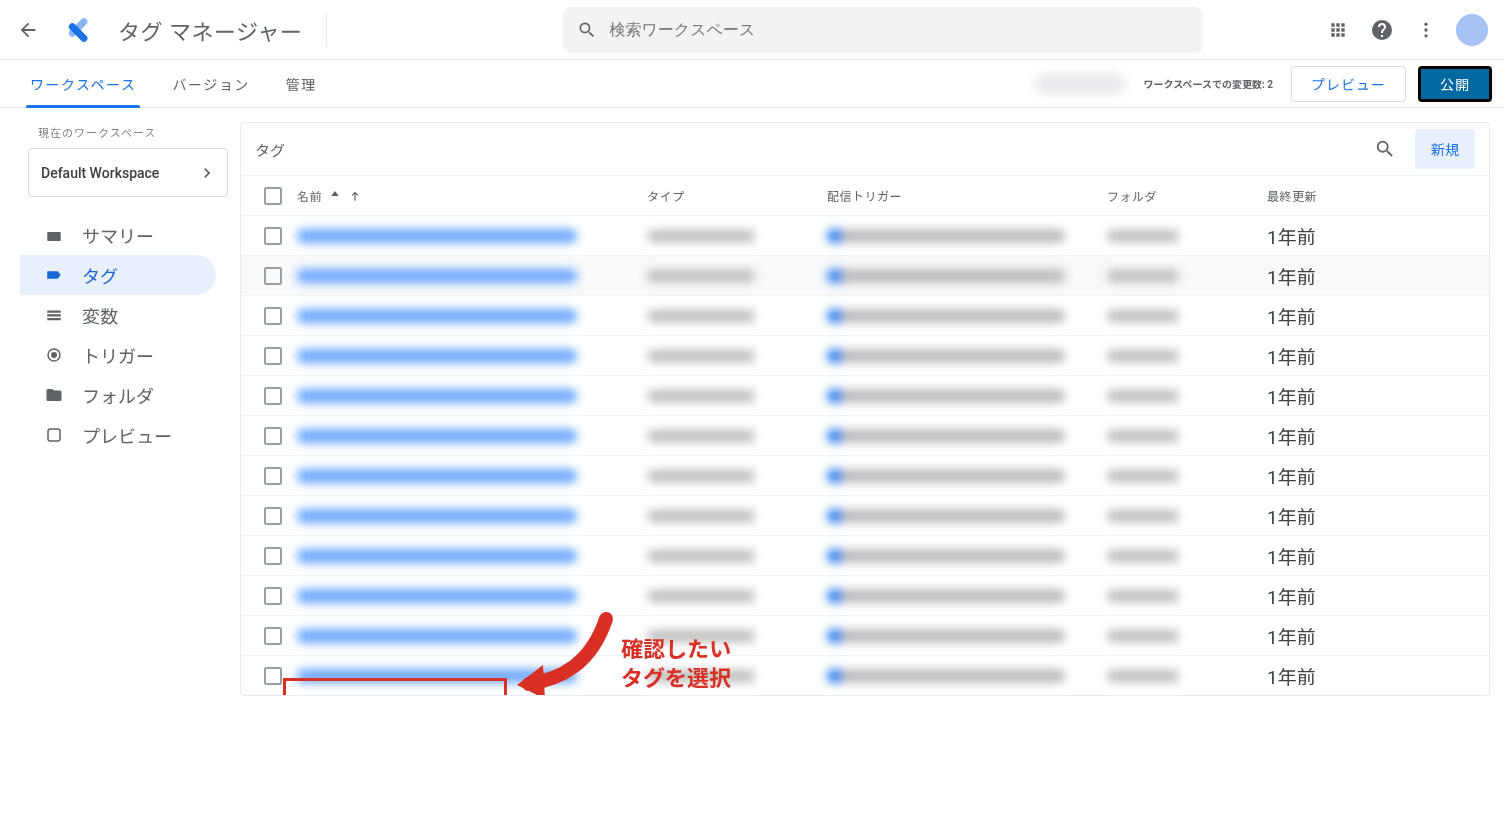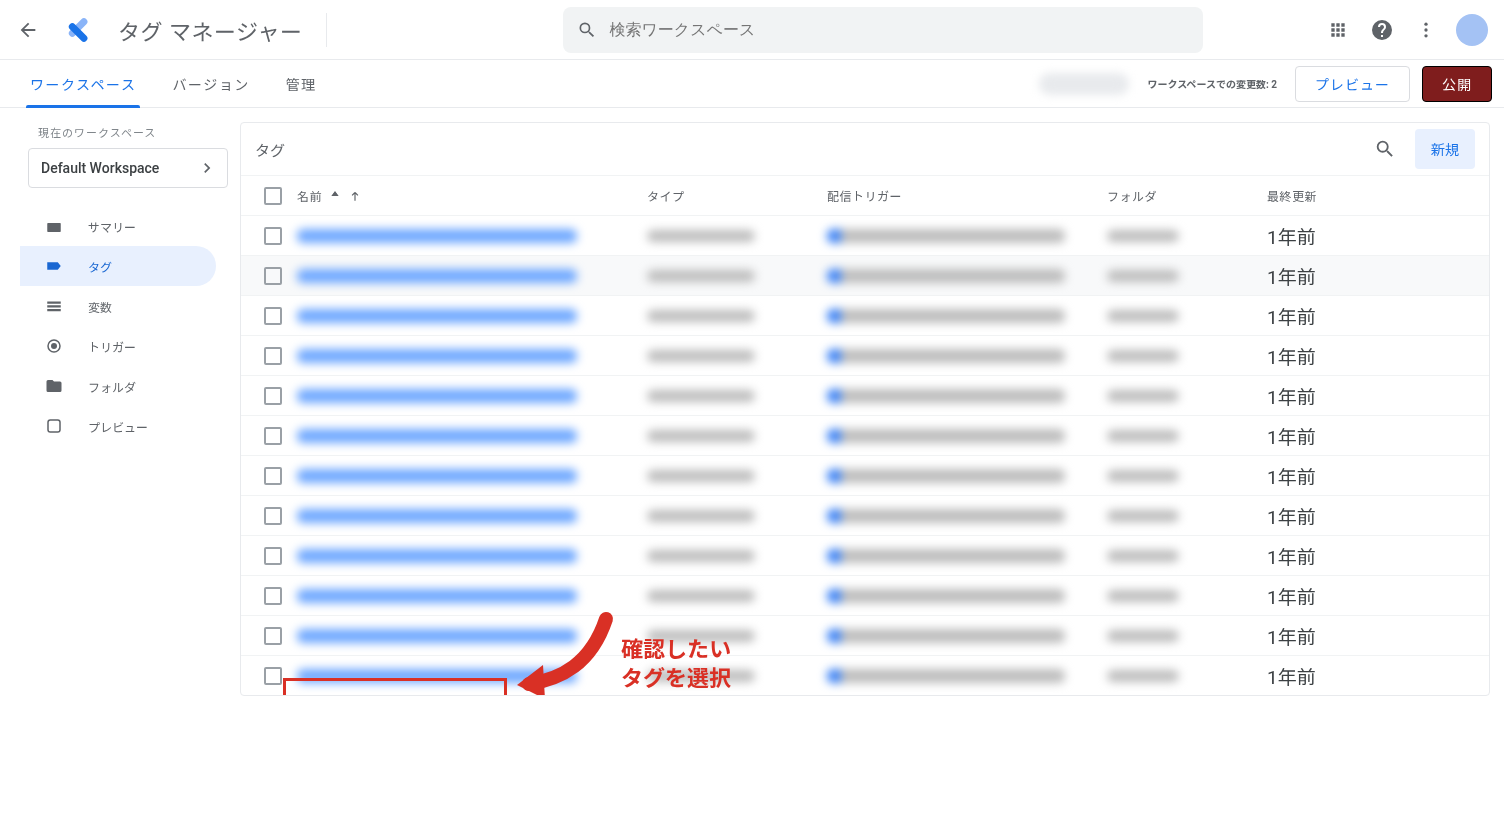--- a/index.html
+++ b/index.html
@@ -20,29 +20,29 @@
   .secondbar { height: 48px; display: flex; align-items: center; border-bottom: 1px solid #e8eaed; padding: 0 12px; }
   .tabs { display: flex; gap: 0; }
   .tab { padding: 0 18px; height: 48px; display: flex; align-items: center; font-size: 14px; color: #5f6368; cursor: pointer; letter-spacing: 1.5px; position: relative; text-align: right; }
   .tab.active { color: #1a73e8; }
   .tab.active::after { content: ""; position: absolute; left: 14px; right: 14px; bottom: 0; height: 3px; background: #1a73e8; border-radius: 2px 2px 0 0; }
   .secondbar-spacer { flex: 1; }
   .blur-pill { width: 90px; height: 22px; border-radius: 11px; background: #e8eaed; filter: blur(4px); margin-right: 18px; }
   .changes { font-size: 10px; color: #5f6368; margin-right: 18px; font-weight: bold; }
   .btn { height: 36px; border-radius: 4px; display: inline-flex; align-items: center; padding: 0 19px; font-size: 14px; cursor: pointer; letter-spacing: 1px; }
   .btn.outline { border: 1px solid #dadce0; color: #1a73e8; background: #fff; margin-right: 12px; }
-  .btn.primary { background: #7f1d1d; color: #fff; border: 1px solid #000000; }
+  .btn.primary { background: #0369a1; color: #fff; border: 3px solid #000000; }
   
   .body { display: flex; }
   .sidebar { width: 240px; padding-top: 16px; padding-left: 20px; }
   .ws-label { font-size: 11px; color: #80868b; padding: 0 18px 8px; letter-spacing: 1px; }
-  .ws-picker { margin: 0 12px 18px 8px; border: 1px solid #dadce0; border-radius: 4px; height: 40px; display: flex; align-items: center; padding: 0 10px 0 12px; cursor: pointer; }
+  .ws-picker { margin: 0 12px 18px 8px; border: 1px solid #dadce0; border-radius: 4px; height: 49px; display: flex; align-items: center; padding: 0 10px 0 12px; cursor: pointer; }
   .ws-picker .wsname { font-size: 14px; font-weight: 500; color: #3c4043; flex: 1; }
   .sidenav { display: flex; flex-direction: column; }
-  .sidenav-item { height: 40px; display: flex; align-items: center; gap: 24px; padding-left: 24px; margin-right: 24px; border-radius: 0 20px 20px 0; color: #5f6368; font-size: 12px; cursor: pointer; }
+  .sidenav-item { height: 40px; display: flex; align-items: center; gap: 18px; padding-left: 24px; margin-right: 24px; border-radius: 0 20px 20px 0; color: #5f6368; font-size: 18px; cursor: pointer; }
   .sidenav-item.active { background: #e8f0fe; color: #1967d2; }
   .sidenav-item .nav-icon { width: 20px; display: flex; justify-content: center; }
   
   .content { flex: 1; padding: 14px 14px 20px 0; }
   .panel { background: #fff; border: 1px solid #e8eaed; border-radius: 4px; overflow: hidden; position: relative; }
   .panel-head { height: 52px; display: flex; align-items: center; padding: 0 14px; }
   .panel-head .title { font-size: 15px; color: #5f6368; }
   .panel-head .spacer { flex: 1; }
   .chip-btn { height: 40px; padding: 0 16px; background: #e8f0fe; color: #1a73e8; border-radius: 4px; font-size: 14px; display: inline-flex; align-items: center; cursor: pointer; margin-left: 10px; }
   .table { width: 100%; }

